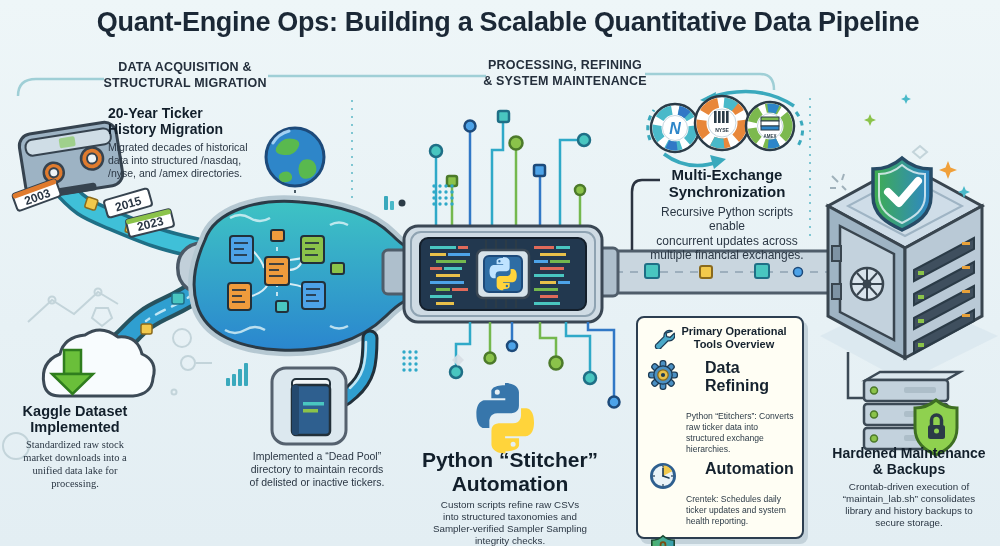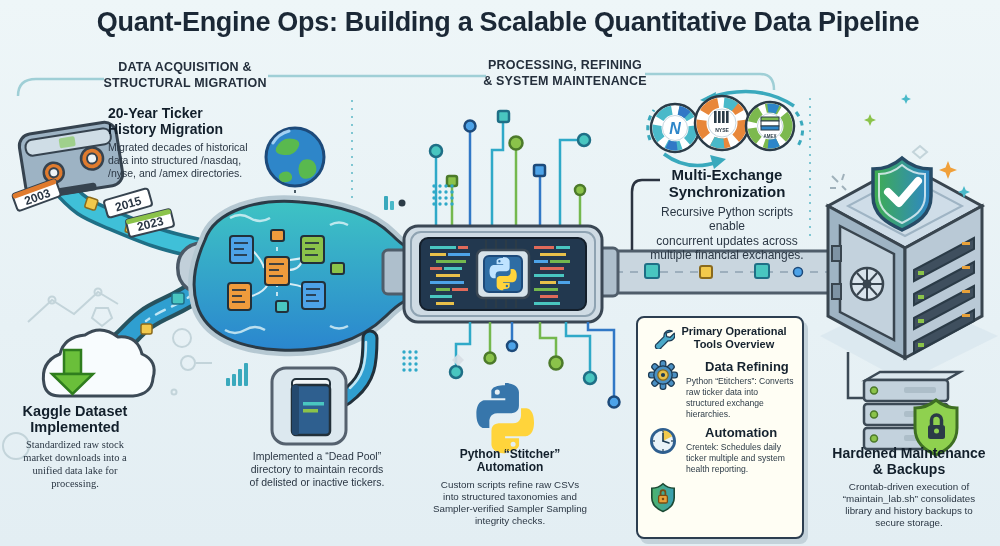--- a/index.html
+++ b/index.html
@@ -13,22 +13,22 @@
   .sec{font-size:12.5px;font-weight:800;color:#242f3c;text-align:center;line-height:1.25;letter-spacing:.2px;}
   .tt{font-weight:800;color:#121f2b;line-height:1.12;}
   .tb{font-weight:500;color:#2b3744;line-height:1.22;margin-top:4px;}
   .ctr{text-align:center;}
   .panel{left:636px;top:316px;width:164px;height:219px;background:#fffef4;
     border:2.5px solid #2c3e50;border-radius:8px;box-shadow:4px 5px 0 #c3d2da;}
   .panel-head{display:flex;align-items:center;justify-content:center;gap:6px;padding:7px 6px 2px 6px;}
   .panel-title{font-size:11px;font-weight:800;color:#15222e;line-height:1.2;text-align:center;}
   .tool{display:flex;gap:7px;align-items:flex-start;padding:6px 8px 0 9px;}
   .tool-txt{flex:1;}
-  .tool-title{font-size:13px;font-weight:800;color:#15222e;padding-left:19px;}
-  .tool-body{font-size:8.6px;font-weight:500;color:#2c3a46;line-height:1.25;margin-top:2px;}
+  .tool-title{font-size:16px;font-weight:800;color:#15222e;padding-left:19px;}
+  .tool-body{font-size:8.6px;font-weight:500;color:#2c3a46;line-height:1.25;margin-top:16px;}
   svg text{font-family:"Liberation Sans",sans-serif;}
 </style>
 </head>
 <body>
 
 <div class="stage">
 
 <svg class="abs" style="left:0;top:0" width="1000" height="546" viewBox="0 0 1000 546">
   <defs>
     <linearGradient id="lake" x1="0" y1="0" x2="0" y2="1">
@@ -484,21 +484,21 @@
 processing.</div>
 </div>
 
 <div class="abs ctr" style="left:216px;top:446px;width:202px;">
   <div class="tb pre" style="font-size:10.5px;">Implemented a “Dead Pool”
 directory to maintain records
 of delisted or inactive tickers.</div>
 </div>
 
 <div class="abs ctr" style="left:408px;top:448px;width:204px;">
-  <div class="tt pre" style="font-size:12px;">Python “Stitcher”
+  <div class="tt pre" style="font-size:21px;">Python “Stitcher”
 Automation</div>
   <div class="tb pre" style="font-size:9.8px;">Custom scripts refine raw CSVs
 into structured taxonomies and
 Sampler-verified Sampler Sampling
 integrity checks.</div>
 </div>
 
 <div class="abs ctr" style="left:818px;top:446px;width:182px;">
   <div class="tt pre" style="font-size:14px;">Hardened Maintenance
 &amp; Backups</div>
@@ -545,21 +545,21 @@
       </g>
       <g stroke="#1d3b54" stroke-width="1.5">
         <line x1="20" y1="33" x2="20" y2="30"></line>
             <line x1="7" y1="20" x2="10" y2="20"></line>
         <line x1="33" y1="20" x2="30" y2="20"></line>
             <line x1="20" y1="7" x2="20" y2="9"></line>
       </g>
     </svg>
     <div class="tool-txt">
       <div class="tool-title">Automation</div>
-      <div class="tool-body">Crentek: Schedules daily ticker multiple and system health reporting.</div>
+      <div class="tool-body">Crentek: Schedules daily ticker updates and system health reporting.</div>
     </div>
   </div>
 
   <div class="tool">
     <svg width="32" height="32" viewBox="0 0 40 40">
       <defs>
         <linearGradient id="pshield" x1="0" y1="0" x2="1" y2="0">
           <stop offset="0" stop-color="#4db36a"></stop>
               <stop offset="1" stop-color="#3a9fb5"></stop>
         </linearGradient>

